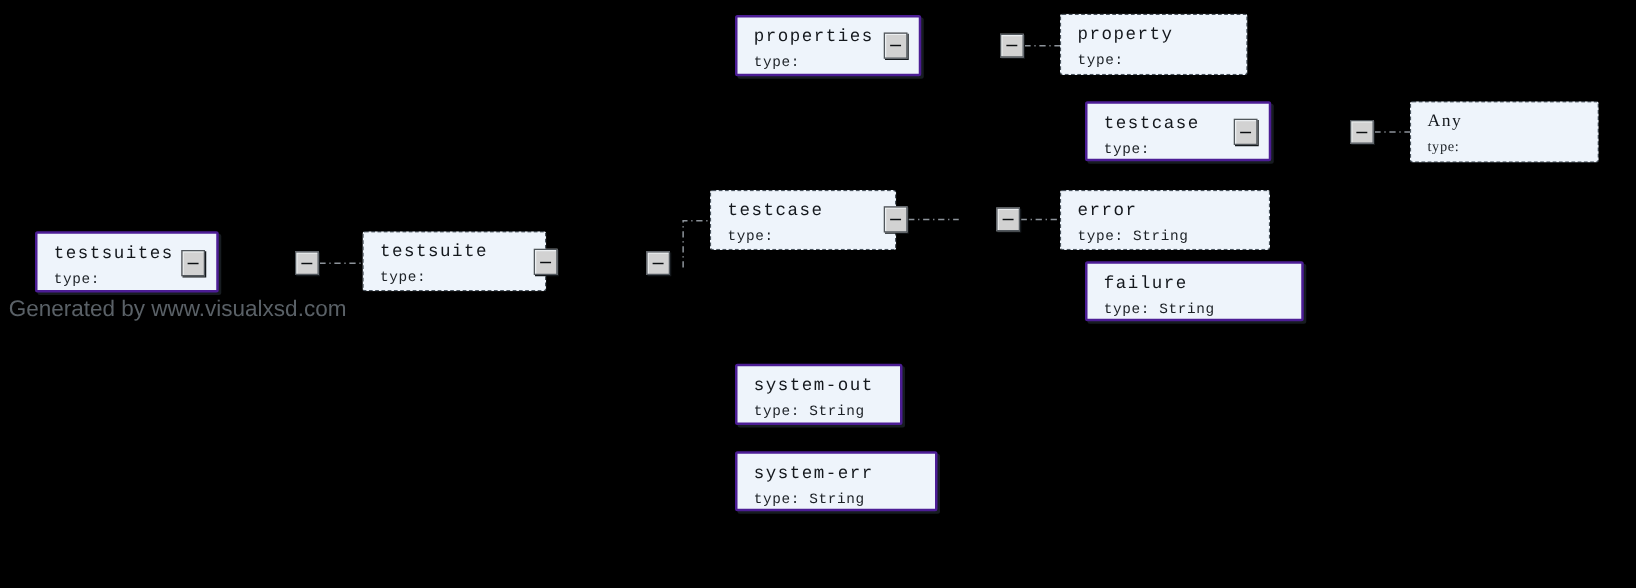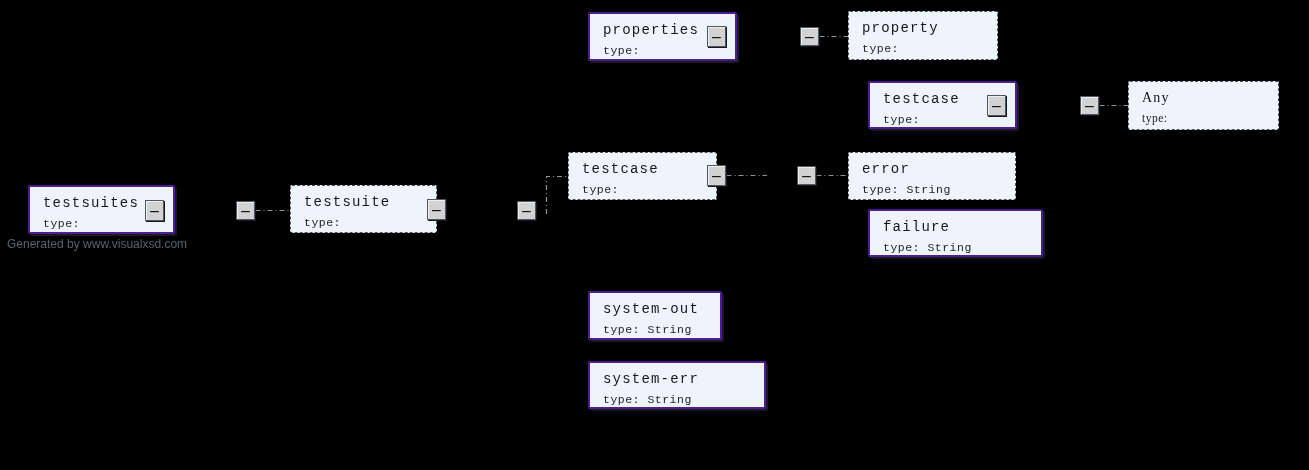--- a/index.html
+++ b/index.html
@@ -79,21 +79,21 @@
     font-size: 14px;
     line-height: 14px;
     color: #0b0e11;
     user-select: none;
   }
   .watermark {
     position: absolute;
     left: 7px;
     top: 237px;
     font-family: "Liberation Sans", sans-serif;
-    font-size: 12px;
+    font-size: 18px;
     color: #5a6167;
     z-index: 1;
     white-space: nowrap;
   }
 </style>
 </head>
 <body>
 
 <div class="canvas">
 
@@ -157,21 +157,21 @@
   <div class="node solid" style="left:848px; top:209px; width:175px; height:48px;">
     <div class="node-title">failure</div>
     <div class="node-type">type: String</div>
   </div>
 
   <div class="node solid" style="left:568px; top:291px; width:134px; height:49px;">
     <div class="node-title">system-out</div>
     <div class="node-type">type: String</div>
   </div>
 
-  <div class="node solid" style="left:568px; top:361px; width:178px; height:48px;">
+  <div class="node solid" style="left:568px; top:361px; width:162px; height:48px;">
     <div class="node-title">system-err</div>
     <div class="node-type">type: String</div>
   </div>
 
   <div class="minus-btn" style="left:145px; top:200px;">
     <span class="minus-glyph">−</span>
   </div>
   <div class="minus-btn" style="left:427px; top:199px;">
     <span class="minus-glyph">−</span>
   </div>

